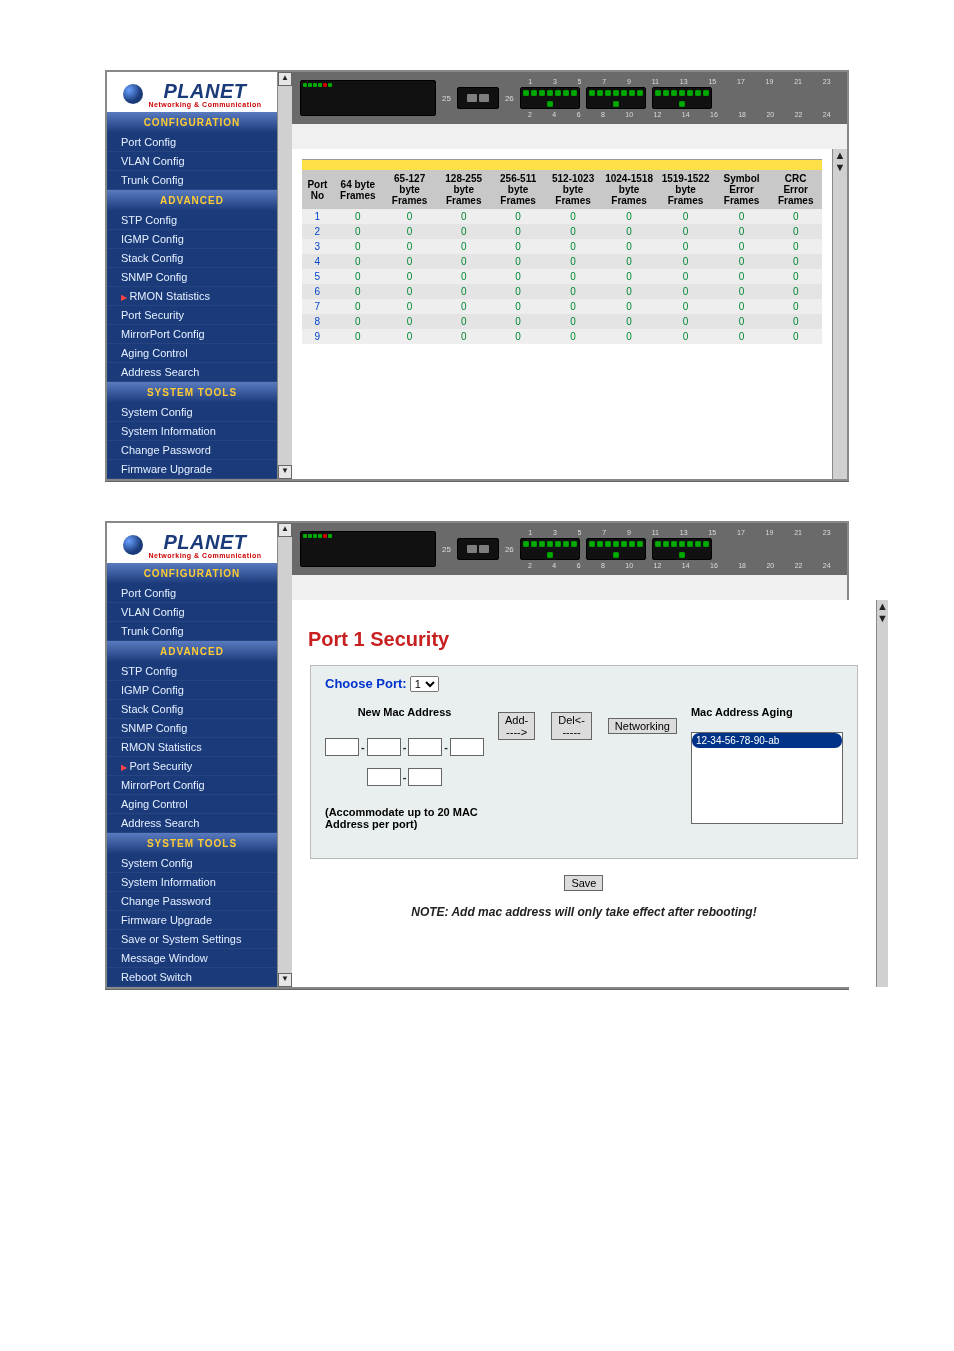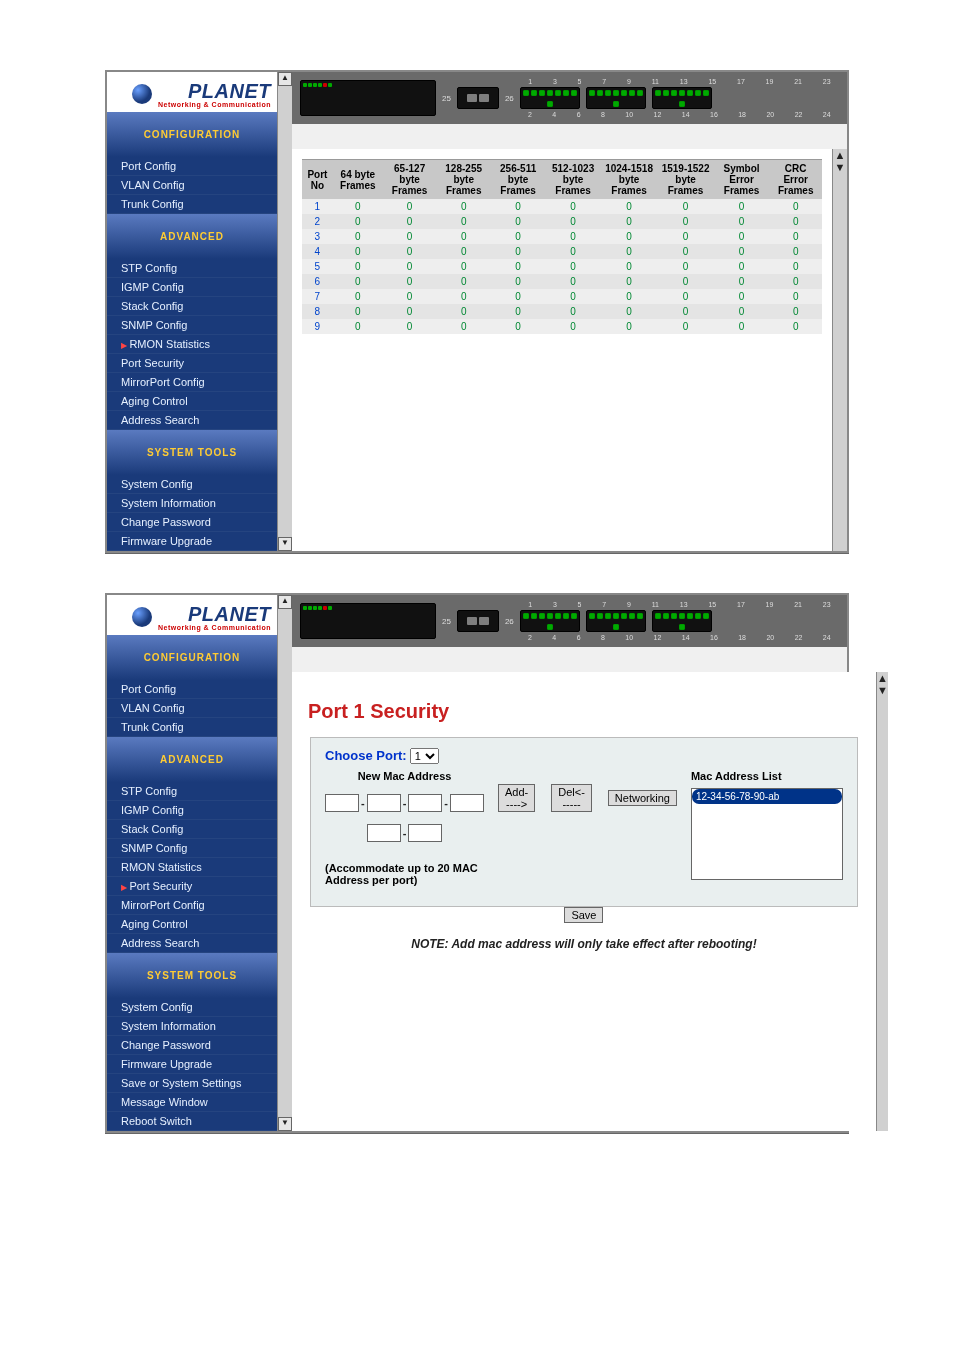--- a/index.html
+++ b/index.html
@@ -18,28 +18,28 @@
   }
   html,body{margin:0;padding:0;background:#fff;font-family:Arial,Helvetica,sans-serif;}
   .page{width:954px;margin:0 auto;padding:60px 0 40px;}
   .shot{
     width:740px;margin:10px auto 40px;border:2px solid #888;background:var(--panel-bg);
     box-shadow:0 1px 0 #666;font-size:11px;color:#222;position:relative;
   }
   .shot-inner{display:flex;align-items:stretch;}
   
   .sidebar{width:170px;flex:0 0 170px;background:var(--blue);display:flex;flex-direction:column;}
-  .logo-wrap{background:#fff;text-align:right;padding:8px 6px 4px;}
+  .logo-wrap{background:#fff;text-align:center;padding:8px 6px 4px;}
   .logo{display:inline-flex;align-items:center;gap:6px;color:var(--blue);font-weight:900;
     font-size:20px;letter-spacing:0.5px;font-style:italic;}
   .logo-ball{width:20px;height:20px;border-radius:50%;
     background:radial-gradient(circle at 30% 30%,#6aa0ff 0%,#1a3a7a 60%);}
   .logo-sub{display:block;color:#c00;font-size:7px;font-weight:700;font-style:normal;margin-top:-2px;}
   .sec-head{background:linear-gradient(#5a7ac0,#1a3a7a);color:var(--yellow);
-    font-size:10px;font-weight:700;letter-spacing:1px;padding:17px 10px;text-align:center;}
+    font-size:10px;font-weight:700;letter-spacing:1px;padding:5px 10px;text-align:center;}
   .nav-item{color:#e6f0ff;padding:3px 12px 3px 14px;border-bottom:1px solid rgba(255,255,255,.05);cursor:pointer;}
   .nav-item.active::before{content:"▶ ";color:#ff4444;font-size:8px;}
   
   .vscroll{width:14px;background:#d0d0d0;border-left:1px solid #888;display:flex;flex-direction:column;align-items:center;}
   .vscroll .arr{width:12px;height:12px;background:#e6e6e6;border:1px solid #666;font-size:8px;line-height:10px;text-align:center;color:#222;}
   .vscroll .track{flex:1;width:12px;background:#d0d0d0;}
   
   .panel{flex:1;display:flex;flex-direction:column;min-width:0;gap:25px;}
   .banner{background:var(--grey-banner);padding:6px 8px;display:flex;align-items:center;gap:6px;color:#ddd;}
   .mini{display:inline-block;background:#111;border:1px solid #000;height:30px;width:130px;border-radius:2px;
@@ -50,21 +50,21 @@
   .portled{background:#111;height:20px;flex:0 0 58px;border-radius:2px;border:1px solid #000;
     display:flex;flex-wrap:wrap;align-items:center;justify-content:center;gap:2px;}
   .portled .p{width:6px;height:6px;background:#0a0;border-radius:1px;box-shadow:0 0 1px #000 inset;}
   .uplk{background:#111;flex:0 0 40px;height:20px;border-radius:2px;border:1px solid #000;
     display:flex;gap:2px;align-items:center;justify-content:center;}
   .uplk .u{width:10px;height:8px;background:#7e7e7e;border-radius:1px;}
   .banner .lbl{font-size:8px;color:#ddd;}
   
   .content{flex:1;background:#fff;padding:10px 10px 4px;position:relative;}
   .content h2{color:var(--red);font-weight:700;font-size:20px;margin:18px 0 14px 6px;}
-  .content .inner{border-top:1px solid #999;background:#e5e5e5;}
+  .content .inner{border-top:1px solid #999;padding-top:10px;background:#fde047;}
   .content-scroll{width:14px;background:#d0d0d0;border-left:1px solid #888;display:flex;flex-direction:column;align-items:center;}
   .right-area{display:flex;flex:1;min-width:0;}
   
   table.rmon{width:100%;border-collapse:collapse;font-size:10px;}
   table.rmon th{background:var(--tbl-head);padding:3px 4px;font-weight:700;color:#000;}
   table.rmon td{padding:2px 4px;text-align:center;color:#083;}
   table.rmon tbody tr:nth-child(odd){background:var(--tbl-row-a);}
   table.rmon tbody tr:nth-child(even){background:var(--tbl-row-b);}
   table.rmon td:first-child{color:#04c;text-align:center;}
   
@@ -72,21 +72,21 @@
   .sec-title{color:#0033cc;font-weight:700;font-size:13px;}
   .macline{display:inline-flex;align-items:center;gap:2px;margin:6px 0;}
   .macline input{width:28px;height:14px;border:1px solid #666;font-size:10px;}
   .macline span{font-weight:700;}
   .btn{background:#dcdcdc;border:1px solid #666;padding:1px 6px;font-size:11px;cursor:pointer;}
   .maclist{background:#fff;border:1px solid #666;width:150px;min-height:90px;font-size:10px;}
   .maclist-head{background:#003388;color:#fff;padding:2px 4px;border-radius:7px;}
   .sec-grid{display:flex;gap:14px;align-items:flex-start;}
   .sec-mid{display:flex;flex-direction:row;gap:16px;align-items:center;margin-top:20px;}
   .note{font-style:italic;font-weight:700;text-align:center;margin:14px 0 4px;font-size:12px;}
-  .subh{font-weight:700;color:#000;margin:6px 0;}
+  .subh{font-weight:700;color:#000;margin:14px 0;}
   select.port{font-size:11px;}
   .panel .numlabels{display:flex;gap:4px;font-size:7px;color:#ddd;justify-content:space-around;flex:1;}
 </style>
 </head>
 <body>
 
 <div class="page">
 
 <div class="shot">
  <div class="shot-inner">
@@ -501,28 +501,28 @@
                 </span>
               </div>
               <div class="subh" style="margin-top:14px">(Accommodate up to 20 MAC Address per port)</div>
             </div>
             <div class="sec-mid">
               <button class="btn">Add-----&gt;</button>
               <button class="btn">Del&lt;------</button>
               <button class="btn">Networking</button>
             </div>
             <div>
-              <div class="subh">Mac Address List</div>
+              <div class="subh">Mac Address Aging</div>
               <div class="maclist">
                 <div class="maclist-head">12-34-56-78-90-ab</div>
               </div>
             </div>
           </div>
         </div>
-        <div style="text-align:center;margin-top:0">
+        <div style="text-align:center;margin-top:16px">
           <button class="btn">Save</button>
         </div>
         <div class="note">NOTE: Add mac address will only take effect after rebooting!</div>
       </div>
       <div class="content-scroll">
         <div class="arr">▲</div>
         <div class="track"></div>
         <div class="arr">▼</div>
       </div>
     </div>

